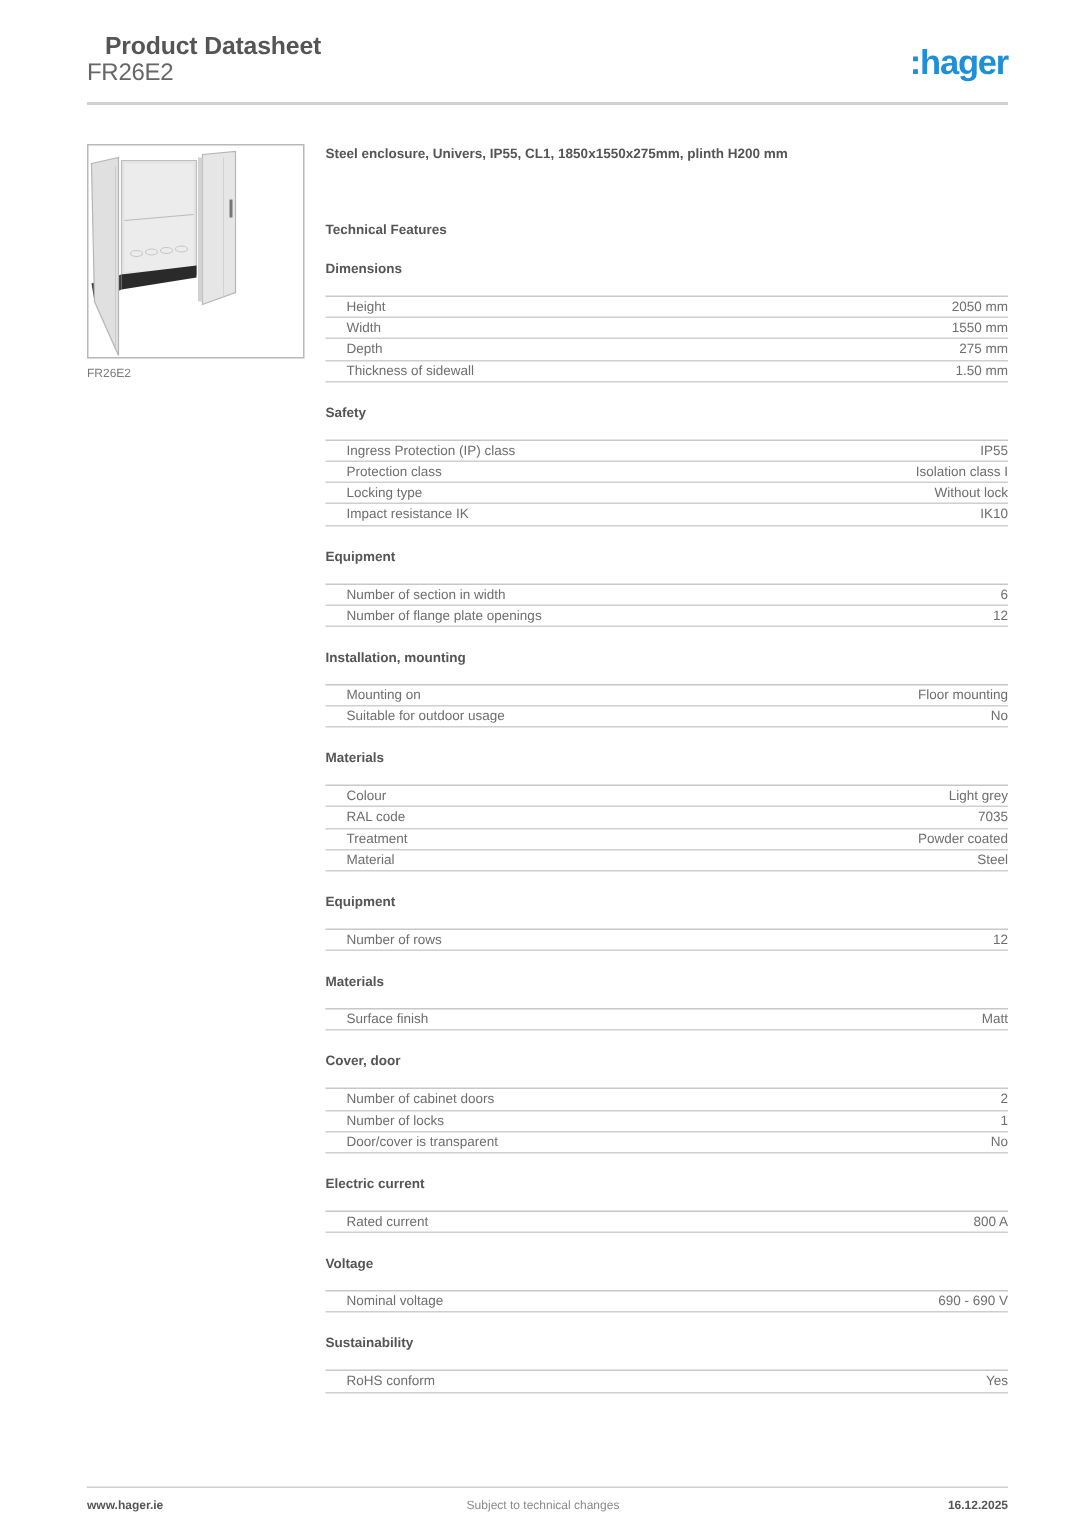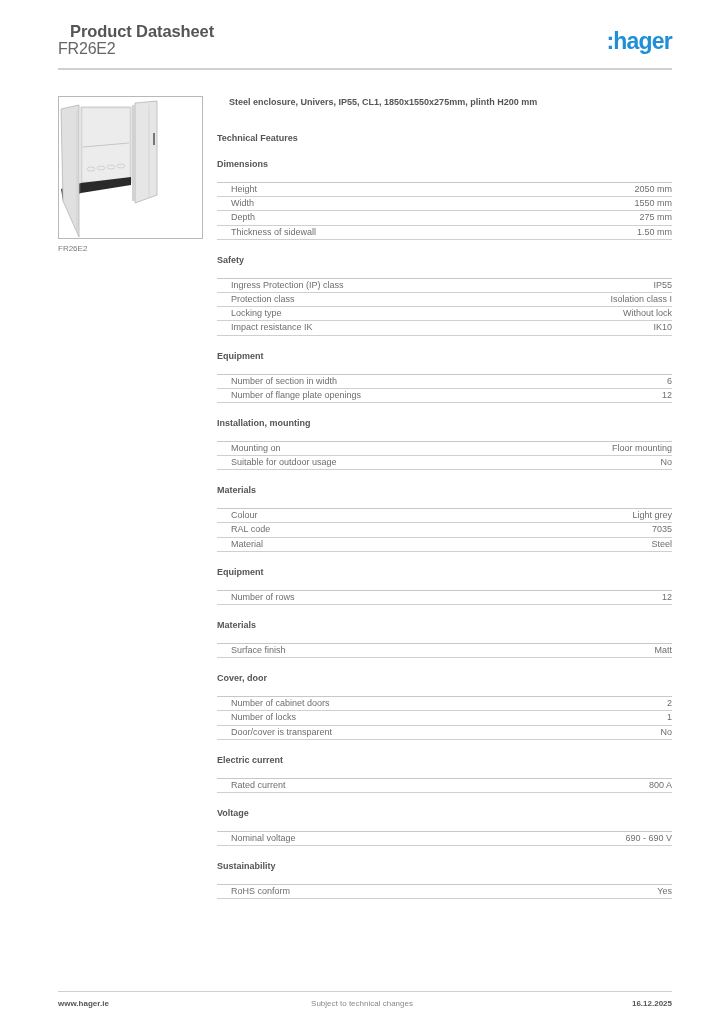--- a/index.html
+++ b/index.html
@@ -10,22 +10,22 @@
     .header { position: absolute; left: 58px; top: 22px; width: 614px; height: 46px; }
     .doc-title { position: absolute; left: 0; top: 0; font-size: 16.5px; font-weight: bold; color: #555; letter-spacing: -0.1px; margin-left: 12px; }
     .doc-code { position: absolute; left: 0; top: 18px; font-size: 16px; color: #666; letter-spacing: -0.2px; }
     .logo { position: absolute; right: 0; top: 6px; font-size: 23px; font-weight: bold; color: #1e8fd8; letter-spacing: -0.8px; font-family: "Liberation Sans", sans-serif; }
     .header-rule { position: absolute; left: 58px; top: 68px; width: 614px; height: 2px; background: #d0d0d0; }
 
     .image-frame { position: absolute; left: 58px; top: 96px; width: 143px; height: 141px; border: 1px solid #b8b8b8; background: #fff; }
     .image-caption { position: absolute; left: 58px; top: 244px; font-size: 8px; color: #7a7a7a; }
 
     .content { position: absolute; left: 217px; top: 96px; width: 455px; }
-    .desc { font-size: 9px; font-weight: bold; color: #555; height: 12px; line-height: 12px; margin-left: 12px; }
-    .tech-title { font-size: 9px; font-weight: bold; color: #555; margin-top: 24px; height: 12px; line-height: 12px; }
+    .desc { font-size: 9px; font-weight: bold; color: #555; height: 12px; line-height: 12px; }
+    .tech-title { font-size: 9px; font-weight: bold; color: #555; margin-top: 39px; height: 12px; line-height: 12px; }
 
     .section { margin-top: 14px; }
     .section:first-of-type { margin-top: 14px; }
     .sec-head { font-size: 9px; font-weight: bold; color: #555; height: 12px; line-height: 12px; border-bottom: 1.5px solid #c8c8c8; padding-bottom: 12px; }
     .row { display: flex; justify-content: space-between; font-size: 9px; color: #6e6e6e; height: 13.2px; line-height: 13px; border-bottom: 1.5px solid #cfcfcf; }
     .row .k { white-space: nowrap; padding-left: 14px; }
     .row .v { white-space: nowrap; text-align: right; }
 
     .footer-rule { position: absolute; left: 58px; top: 991px; width: 614px; height: 1px; background: #cfcfcf; }
     .footer-left { position: absolute; left: 58px; top: 999px; font-size: 8px; font-weight: bold; color: #555; }
@@ -139,20 +139,24 @@
         <div class="sec-head">Materials</div>
         <div class="row">
           <span class="k">Colour</span>
           <span class="v">Light grey</span>
         </div>
         <div class="row">
           <span class="k">RAL code</span>
           <span class="v">7035</span>
         </div>
         <div class="row">
+          <span class="k">Treatment</span>
+          <span class="v">Powder coated</span>
+        </div>
+        <div class="row">
           <span class="k">Material</span>
           <span class="v">Steel</span>
         </div>
       </div>
       <div class="section">
         <div class="sec-head">Equipment</div>
         <div class="row">
           <span class="k">Number of rows</span>
           <span class="v">12</span>
         </div>

